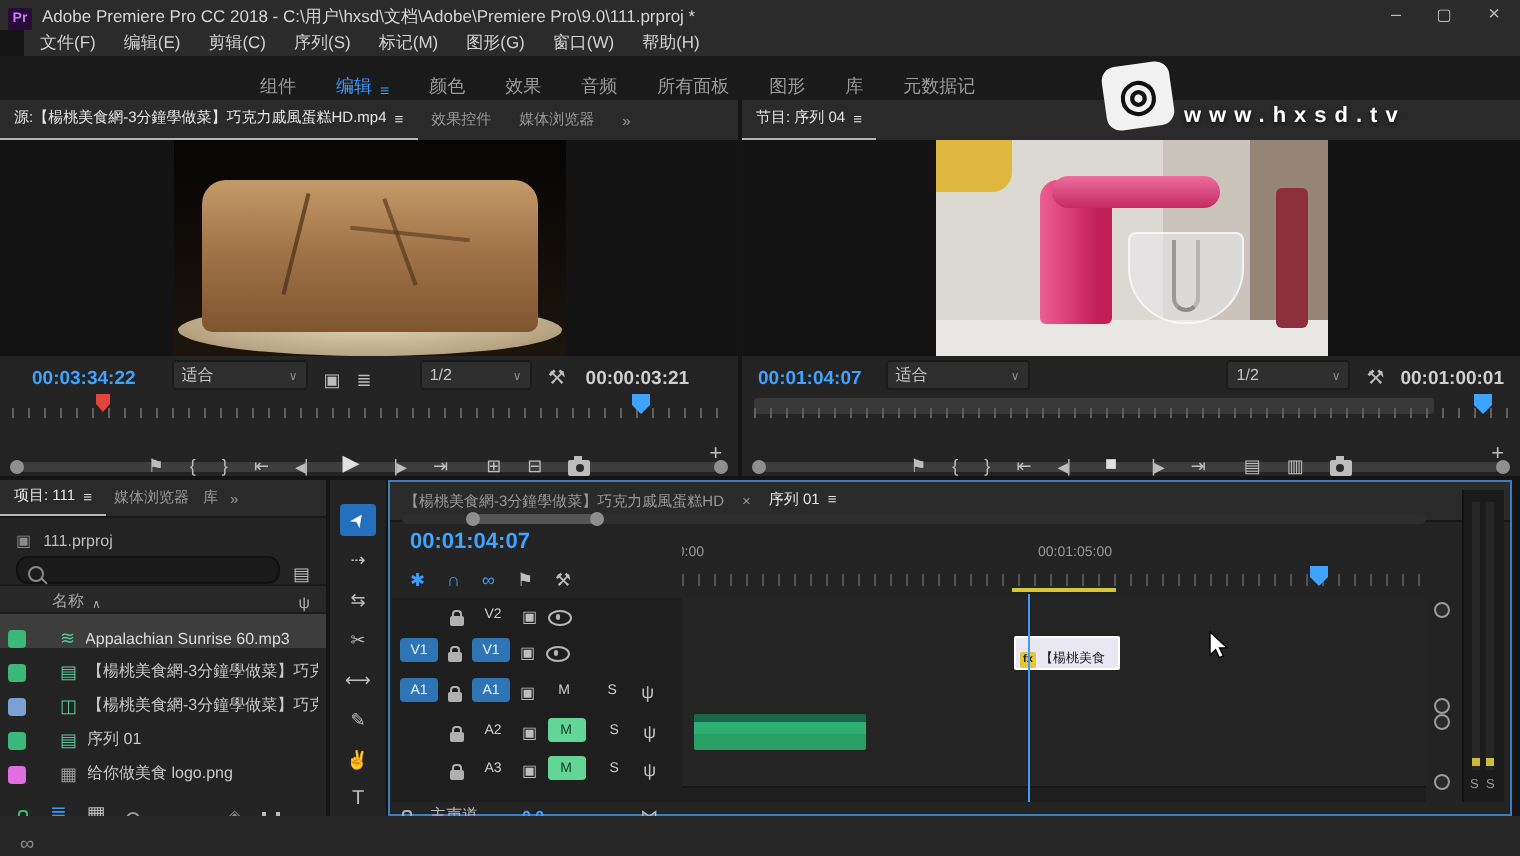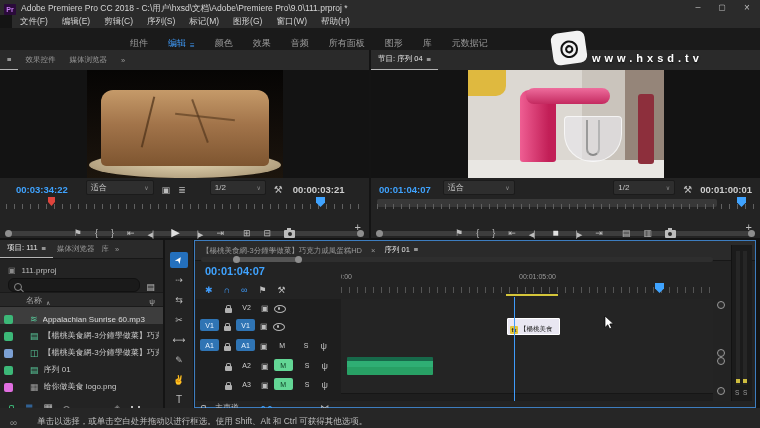--- a/index.html
+++ b/index.html
@@ -86,20 +86,21 @@
 <div class="r f" style="left:552px;top:16px;width:208px;height:48px;z-index:60;gap:6px">
   <span class="fc" style="width:34px;height:32px;background:#f2f2f2;border-radius:7px;color:#111;font-size:22px;font-weight:bold;transform:rotate(-8deg)">◎</span>
   <span style="display:flex;flex-direction:column;line-height:1">
     <span style="font-size:11px;font-weight:bold;color:#fff;letter-spacing:4px;text-shadow:0 1px 2px rgba(0,0,0,.6)">www.hxsd.tv</span>
   </span>
 </div>
 
 <div class="r panel" style="left:0;top:50px;width:369px;height:188px">
   <div class="tabbar f" style="height:20px;font-size:7.5px">
     <span class="tab on" style="max-width:212px">
+      <span class="el">源:【楊桃美食網-3分鐘學做菜】巧克力戚風蛋糕HD.mp4</span>
       <span>≡</span>
     </span>
     <span class="tab">效果控件</span>
     <span class="tab el" style="max-width:56px">媒体浏览器</span>
     <span class="tab">»</span>
   </div>
   <div class="r fc" style="left:0;top:20px;width:369px;height:108px;background:#131313">
 
     <div class="r" style="position:relative;width:196px;height:108px;background:linear-gradient(180deg,#060504 0%,#120d09 55%,#1c150d 100%);overflow:hidden">
       <div class="r" style="left:2px;bottom:0;width:192px;height:26px;background:radial-gradient(ellipse at 50% 30%,#e7dab6,#b7a584 70%,#8f7d5c);border-radius:50%"></div>
@@ -420,14 +421,13 @@
     <span class="r" style="left:11px;top:144px;font-size:6.5px;color:#9a9a9a">S</span>
   </div>
 </div>
 
 <svg class="r" style="left:604px;top:315px;z-index:90" width="11" height="15" viewBox="0 0 11 15">
   <path d="M1 1 L1 12.5 L3.8 9.8 L5.6 13.8 L7.6 12.9 L5.8 9 L9.4 8.8 Z" fill="#fff" stroke="#000" stroke-width="0.7"></path>
 </svg>
 
 <div class="r f" style="left:0;top:408px;width:760px;height:20px;background:#262626;gap:20px;padding-left:10px;box-sizing:border-box">
   <span style="color:#8a8a8a;font-size:10px">∞</span>
-  <span style="font-size:8.5px;color:#bdbdbd">单击以选择，或单击空白处并拖动以进行框选。使用 Shift、Alt 和 Ctrl 可获得其他选项。</span>
 </div>
 
 </body></html>

